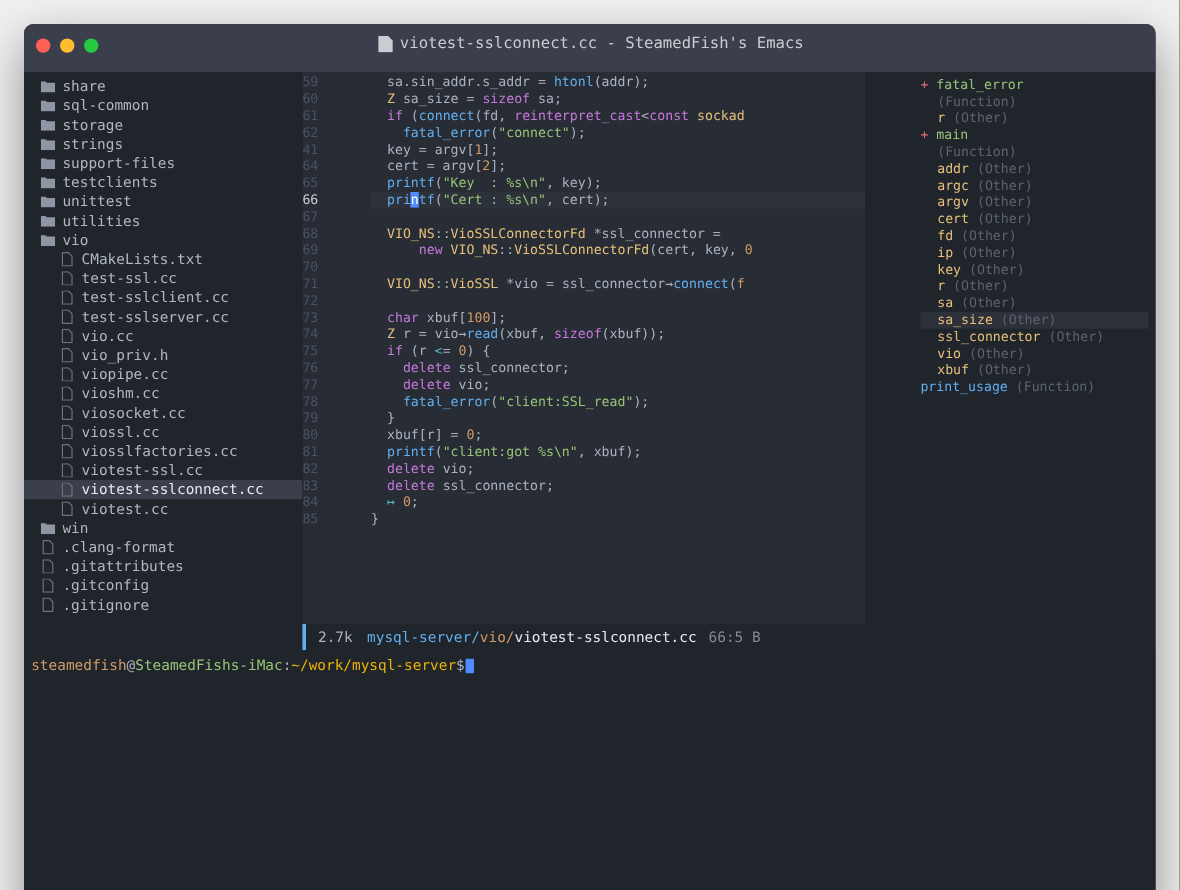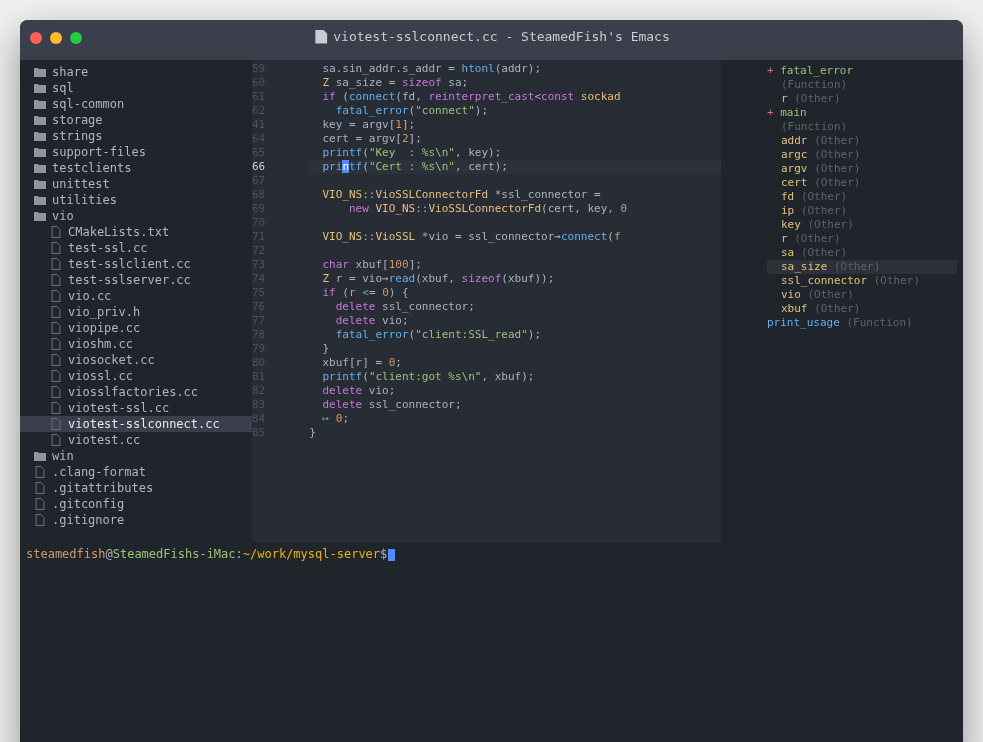--- a/index.html
+++ b/index.html
@@ -65,28 +65,20 @@
             </svg>
           </span>
           <span>share</span>
         </div>
         <div class="tree-item depth1">
           <span class="icon">
             <svg width="12" height="10" viewBox="0 0 12 10">
               <path fill="#8f96a3" d="M0 1h4l1 1h7v8H0z"></path>
             </svg>
           </span>
-          <span>sql</span>
-        </div>
-        <div class="tree-item depth1">
-          <span class="icon">
-            <svg width="12" height="10" viewBox="0 0 12 10">
-              <path fill="#8f96a3" d="M0 1h4l1 1h7v8H0z"></path>
-            </svg>
-          </span>
           <span>sql-common</span>
         </div>
         <div class="tree-item depth1">
           <span class="icon">
             <svg width="12" height="10" viewBox="0 0 12 10">
               <path fill="#8f96a3" d="M0 1h4l1 1h7v8H0z"></path>
             </svg>
           </span>
           <span>storage</span>
         </div>
@@ -318,20 +310,27 @@
             <div>79</div>
             <div>80</div>
             <div>81</div>
             <div>82</div>
             <div>83</div>
             <div>84</div>
             <div>85</div>
           </div>
         <div class="code" id="code"><div class="line">  sa.sin_addr.s_addr = <span class="fn">htonl</span>(addr);</div><div class="line">  <span class="ty">Z</span> sa_size = <span class="kw">sizeof</span> sa;</div><div class="line">  <span class="kw">if</span> (<span class="fn">connect</span>(fd, <span class="kw">reinterpret_cast</span>&lt;<span class="kw">const</span> <span class="ty">sockad</span></div><div class="line">    <span class="fn">fatal_error</span>(<span class="st">"connect"</span>);</div><div class="line">  key = argv[<span class="nu">1</span>];</div><div class="line">  cert = argv[<span class="nu">2</span>];</div><div class="line">  <span class="fn">printf</span>(<span class="st">"Key  : %s\n"</span>, key);</div><div class="line hl">  <span class="fn">pri<span style="background:#528bff;color:#fff">n</span>tf</span>(<span class="st">"Cert : %s\n"</span>, cert);</div><div class="line"></div><div class="line">  <span class="ty">VIO_NS</span>::<span class="ty">VioSSLConnectorFd</span> *ssl_connector =</div><div class="line">      <span class="kw">new</span> <span class="ty">VIO_NS</span>::<span class="ty">VioSSLConnectorFd</span>(cert, key, <span class="nu">0</span></div><div class="line"></div><div class="line">  <span class="ty">VIO_NS</span>::<span class="ty">VioSSL</span> *vio = ssl_connector→<span class="fn">connect</span>(<span class="nu">f</span></div><div class="line"></div><div class="line">  <span class="kw">char</span> xbuf[<span class="nu">100</span>];</div><div class="line">  <span class="ty">Z</span> r = vio→<span class="fn">read</span>(xbuf, <span class="kw">sizeof</span>(xbuf));</div><div class="line">  <span class="kw">if</span> (r <span class="op">&lt;</span>= <span class="nu">0</span>) {</div><div class="line">    <span class="kw">delete</span> ssl_connector;</div><div class="line">    <span class="kw">delete</span> vio;</div><div class="line">    <span class="fn">fatal_error</span>(<span class="st">"client:SSL_read"</span>);</div><div class="line">  }</div><div class="line">  xbuf[r] = <span class="nu">0</span>;</div><div class="line">  <span class="fn">printf</span>(<span class="st">"client:got %s\n"</span>, xbuf);</div><div class="line">  <span class="kw">delete</span> vio;</div><div class="line">  <span class="kw">delete</span> ssl_connector;</div><div class="line">  <span class="op">↦</span> <span class="nu">0</span>;</div><div class="line">}</div></div>
       </div>
+      <div class="modeline">
+        <span class="sz">2.7k</span>
+        <span>
+          <span class="p1">mysql-server</span><span class="p1">/</span><span class="p2">vio</span><span class="p2">/</span><span class="p3">viotest-sslconnect.cc</span>
+        </span>
+        <span style="margin-left:10px">66:5 B</span>
+      </div>
     </div>
 
     <div class="outline" id="outline">
         <div><span class="plus">+</span> <span class="hdr">fatal_error</span></div>
         <div>
           <span class="sub tag">(Function)</span>
         </div>
         <div>
           <span class="sub"><span style="color:#e5c07b">r</span> <span class="tag">(Other)</span></span>
         </div>

